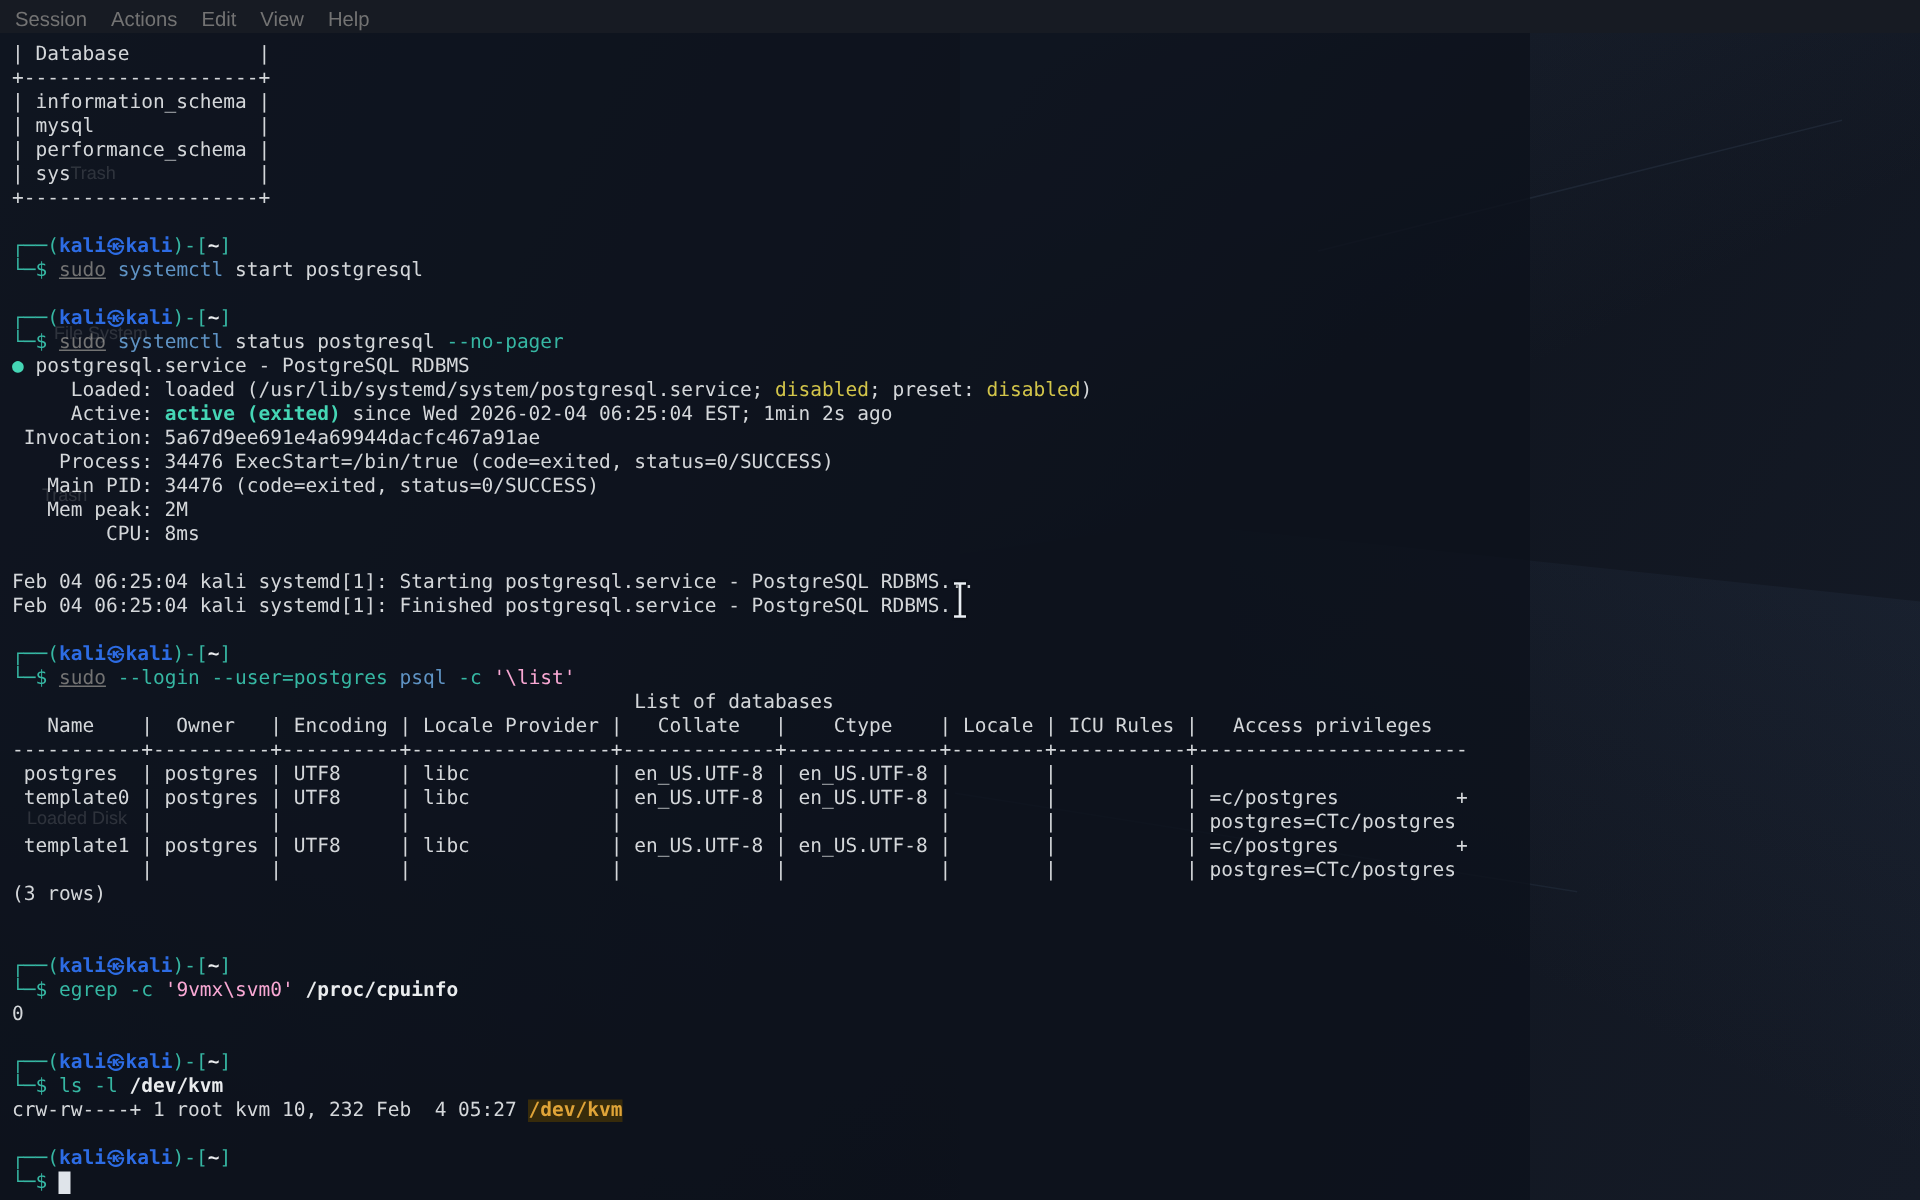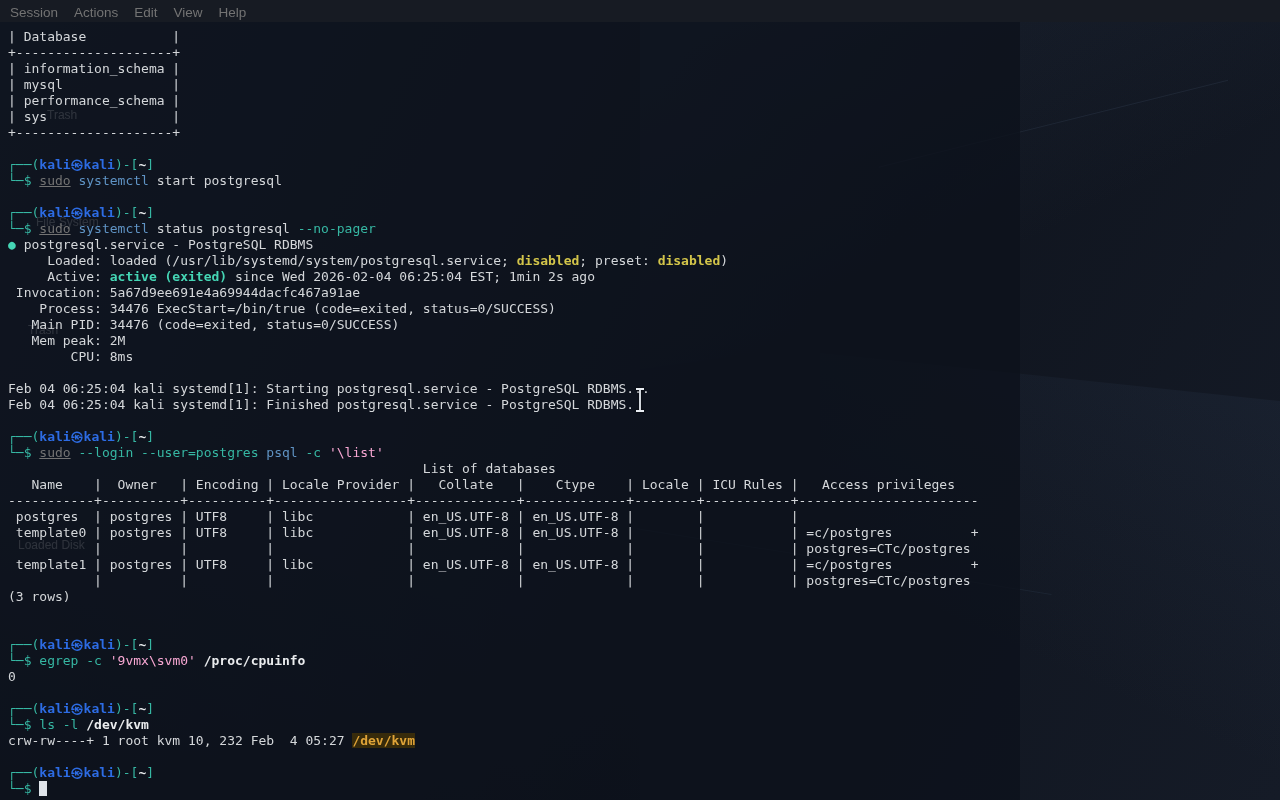--- a/index.html
+++ b/index.html
@@ -32,21 +32,21 @@
   .screen{margin:0;padding:7px 0 0 8px;}
   .tl{height:16px;line-height:16px;font-size:13px;white-space:pre;
       font-variant-ligatures:none;color:#d4d7da;}
 
   .fg{color:#d4d7da;}
   .teal{color:#36b7a3;}
   .tu{color:#737373;text-decoration:underline;}
   .tealb{color:#45d6b5;font-weight:bold;}
   .blueb{color:#2d6ce4;font-weight:bold;}
   .steel{color:#5f93c4;}
-  .yel{color:#d3c54a;font-weight:bold;}
+  .yel{color:#d3c54a;font-weight:normal;}
   .org{color:#f9a8d4;}
   .wb{color:#eaecee;font-weight:bold;}
   .kvm{color:#e0a438;font-weight:bold;background:rgba(70,52,6,0.75);}
   .cursor{background:#dfe4ea;color:#dfe4ea;}
 
   
   .ibeam{position:absolute;left:633px;top:387px;z-index:9;filter:drop-shadow(0 0 1px rgba(0,0,0,0.8));}
 </style>
 </head>
 <body>

